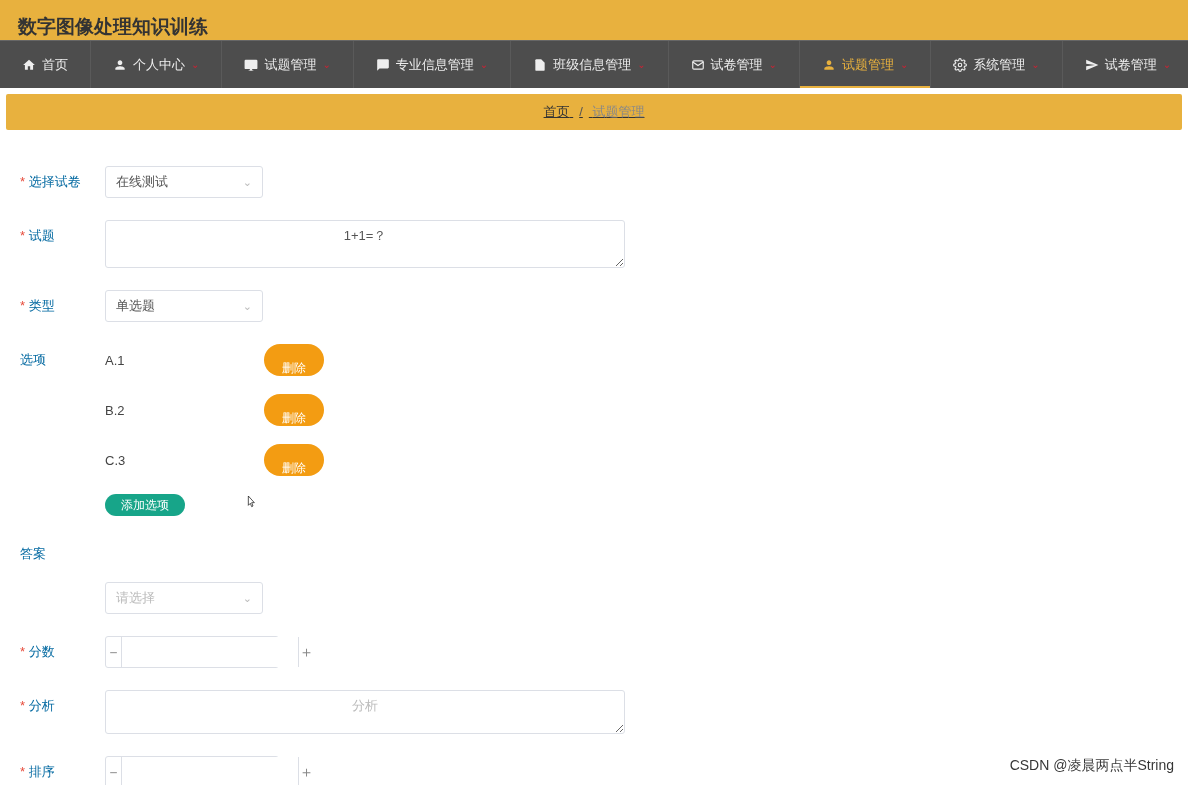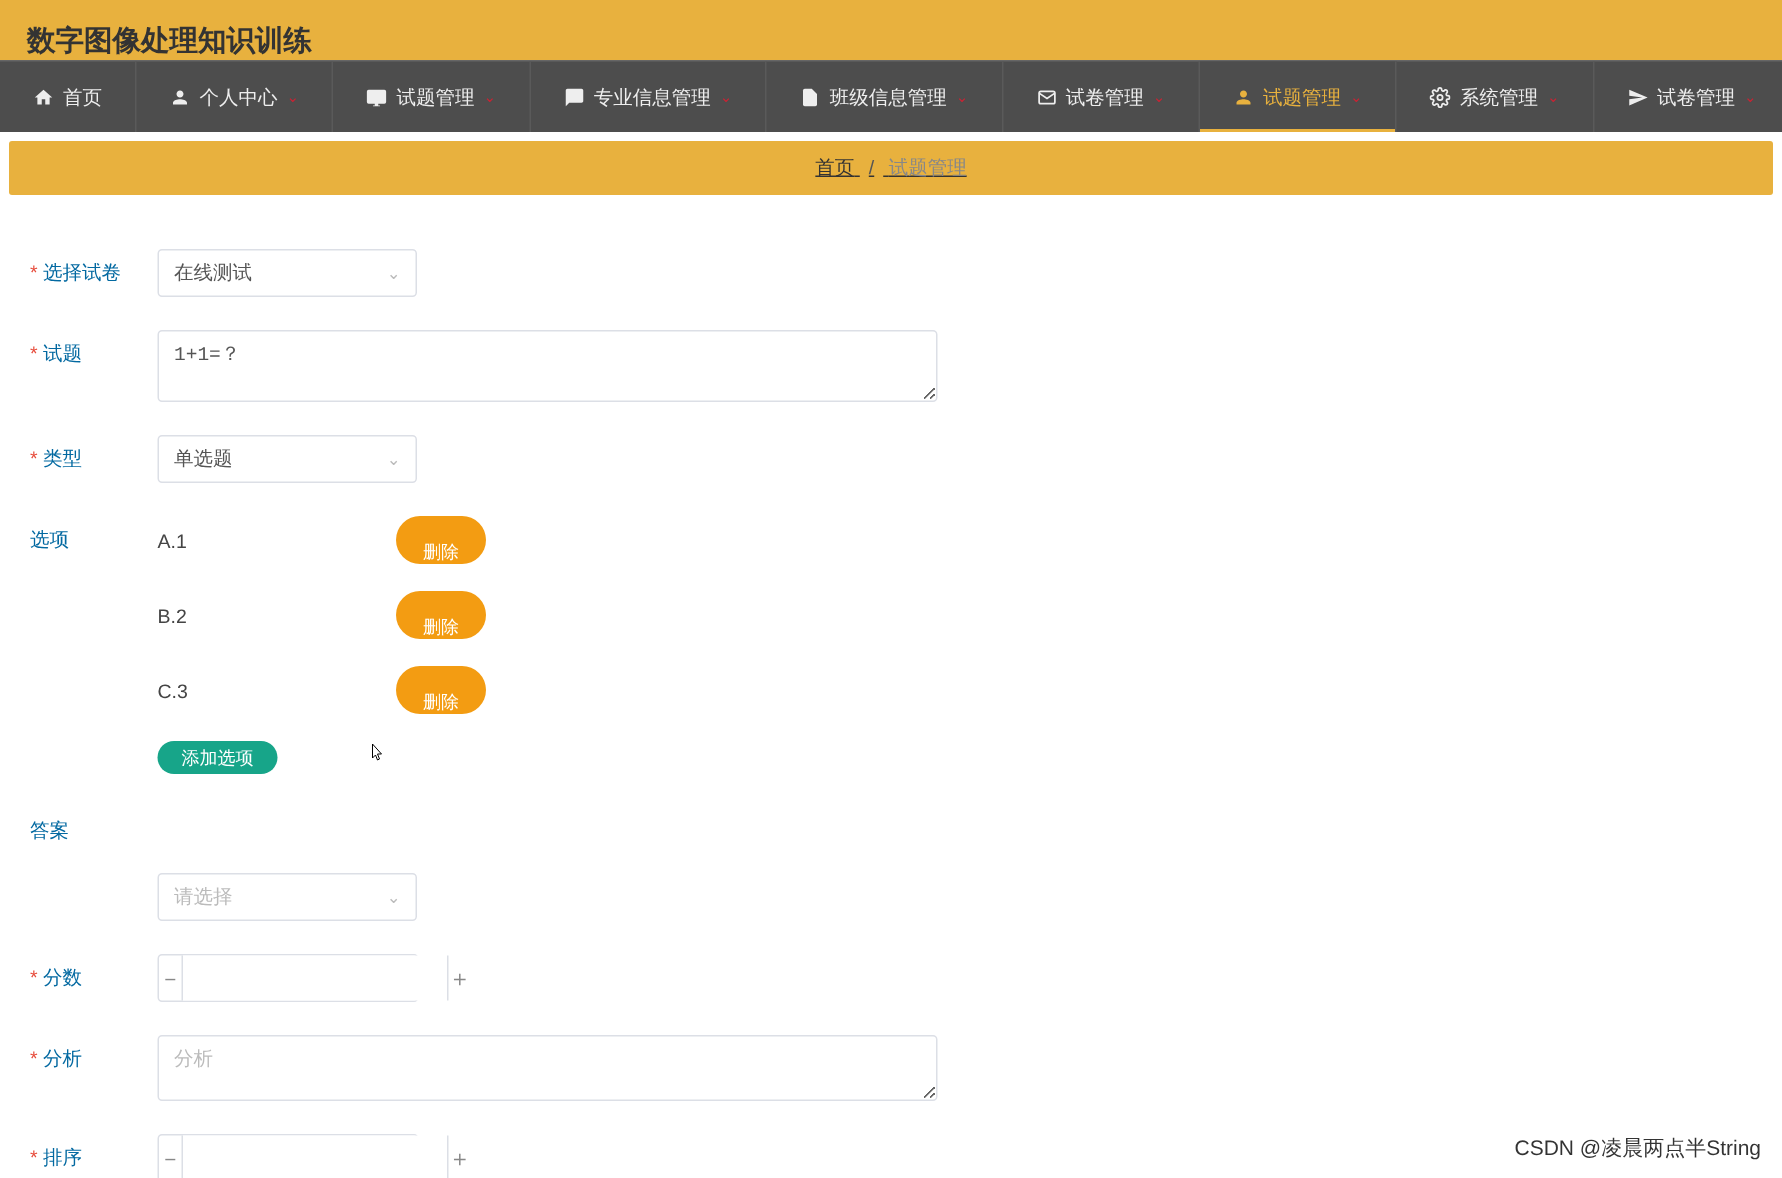--- a/index.html
+++ b/index.html
@@ -69,21 +69,21 @@
       text-align: left;
       padding-right: 12px;
       color: #0369a1;
       font-size: 13px;
       line-height: 32px;
       flex-shrink: 0;
     }
     .req::before { content: "* "; color: #e74c3c; }
     
     .select {
-      width: 173px;
+      width: 158px;
       height: 32px;
       border: 1px solid #dcdfe6;
       border-radius: 3px;
       display: flex;
       align-items: center;
       padding: 0 10px;
       justify-content: space-between;
       color: #555;
       font-size: 13px;
       cursor: pointer;
@@ -94,21 +94,22 @@
     
     .textarea {
       width: 520px;
       min-height: 48px;
       border: 1px solid #dcdfe6;
       border-radius: 3px;
       padding: 6px 10px;
       font-size: 13px;
       color: #555;
       resize: both;
-      font-family: Liberation Mono, monospace;
+      font-family: Liberation Sans, sans-serif;
+      text-align: center;
     }
     .textarea::placeholder { color: #bbb; }
     
     .options-col { display: flex; flex-direction: column; gap: 18px; }
     .option-row { display: flex; align-items: center; gap: 119px; }
     .option-text { color: #444; font-size: 13px; min-width:40px;}
     
     .btn-del {
       background: #f39c12;
       color: #fff;

